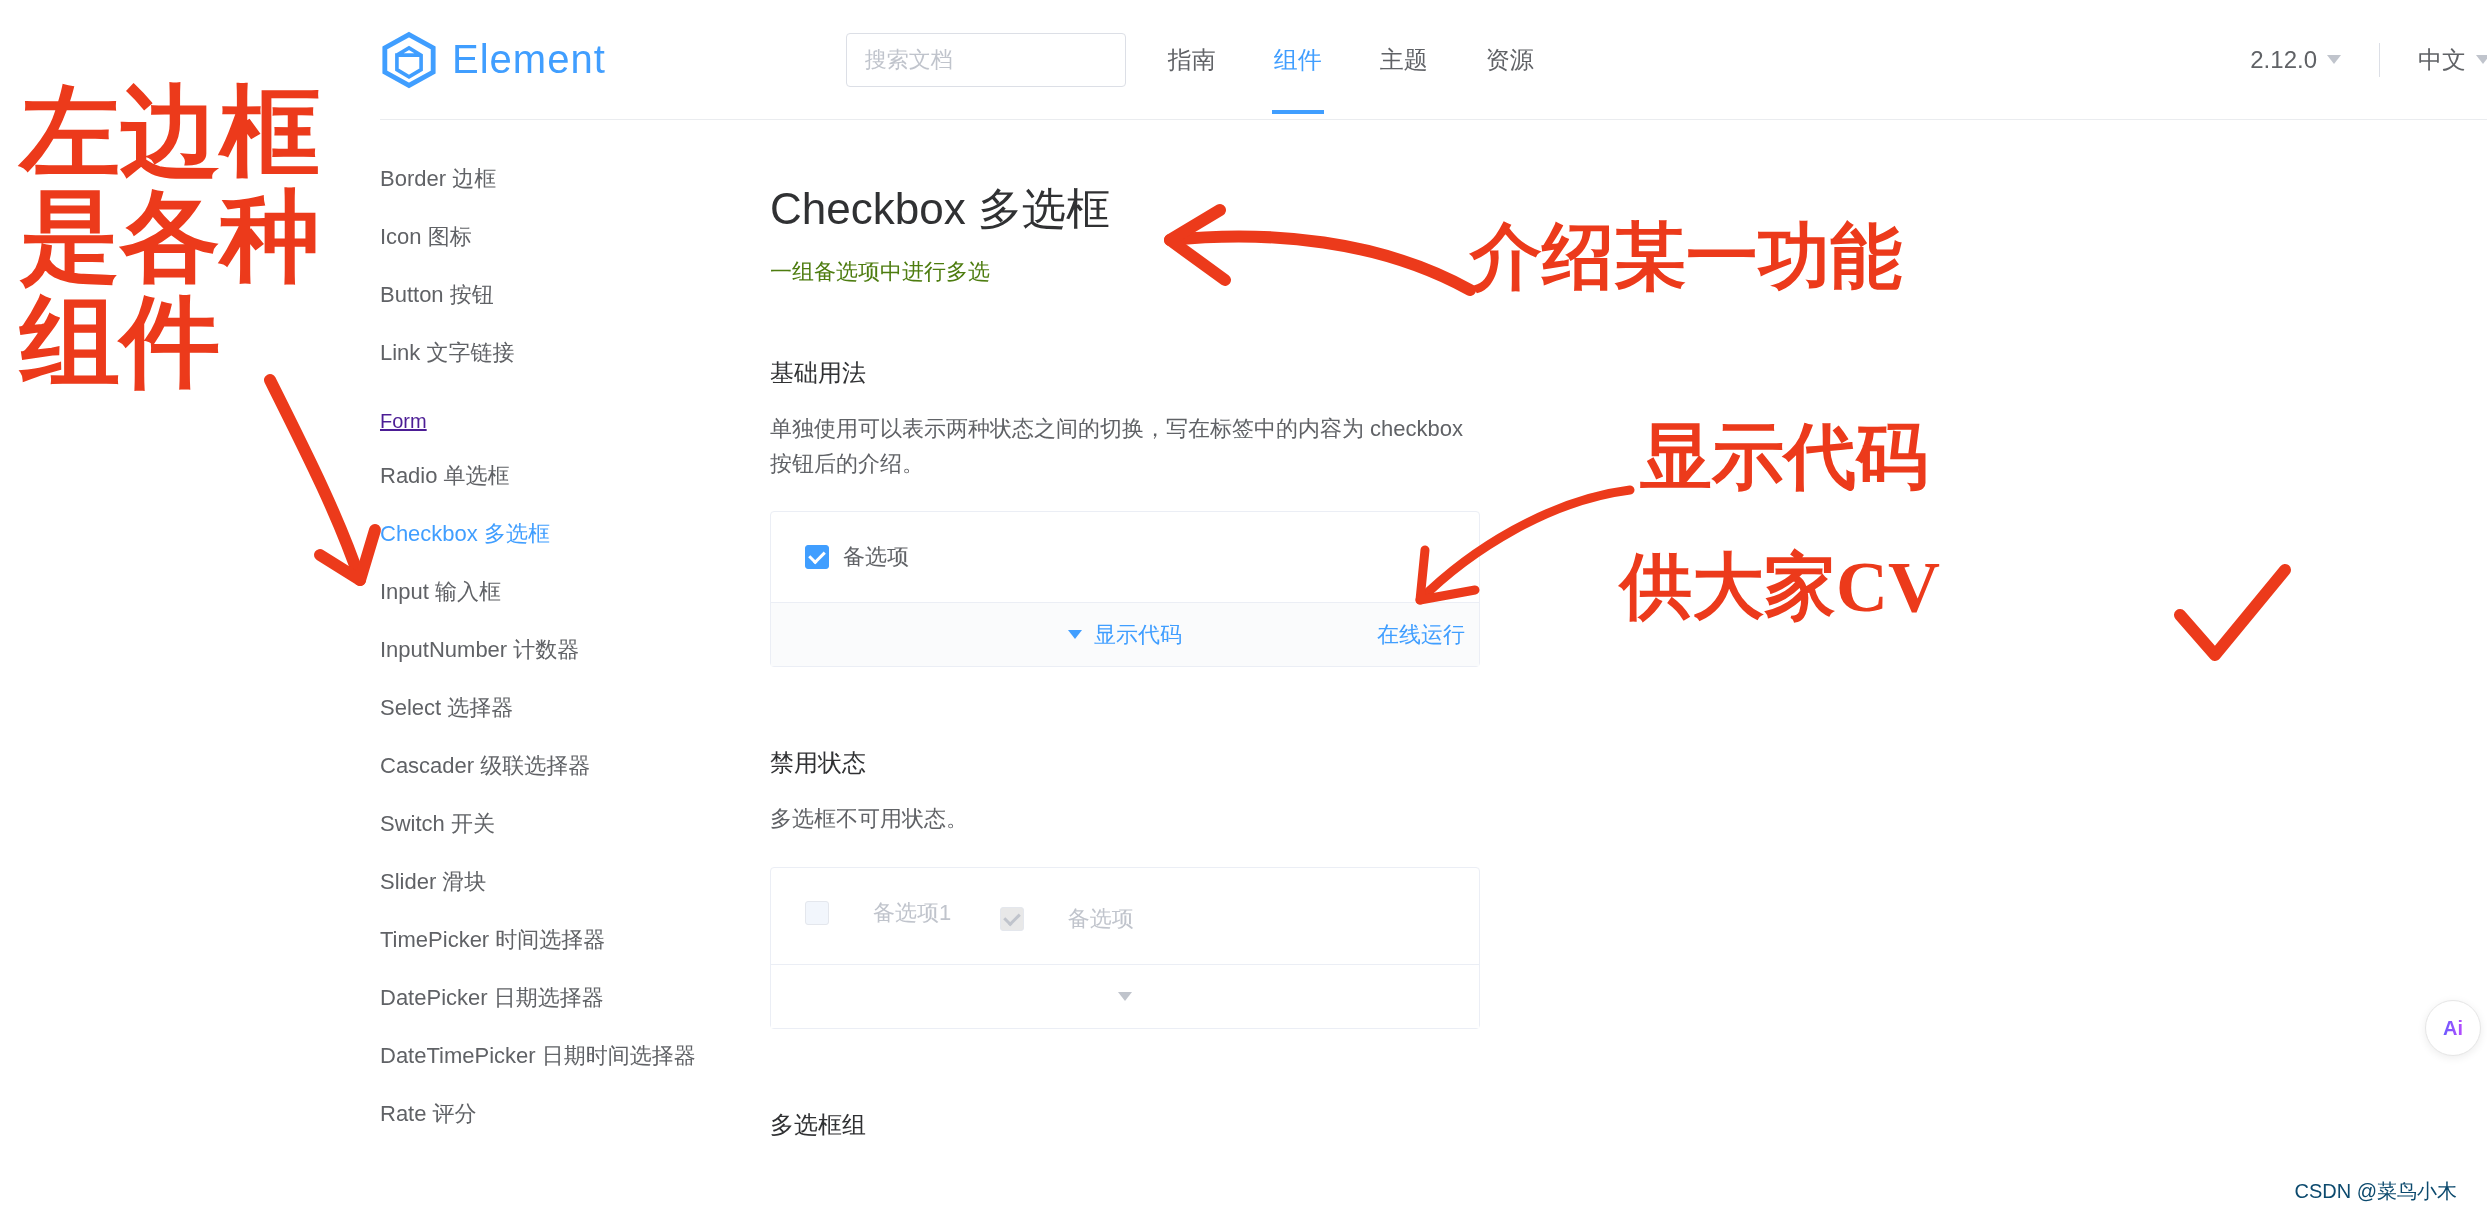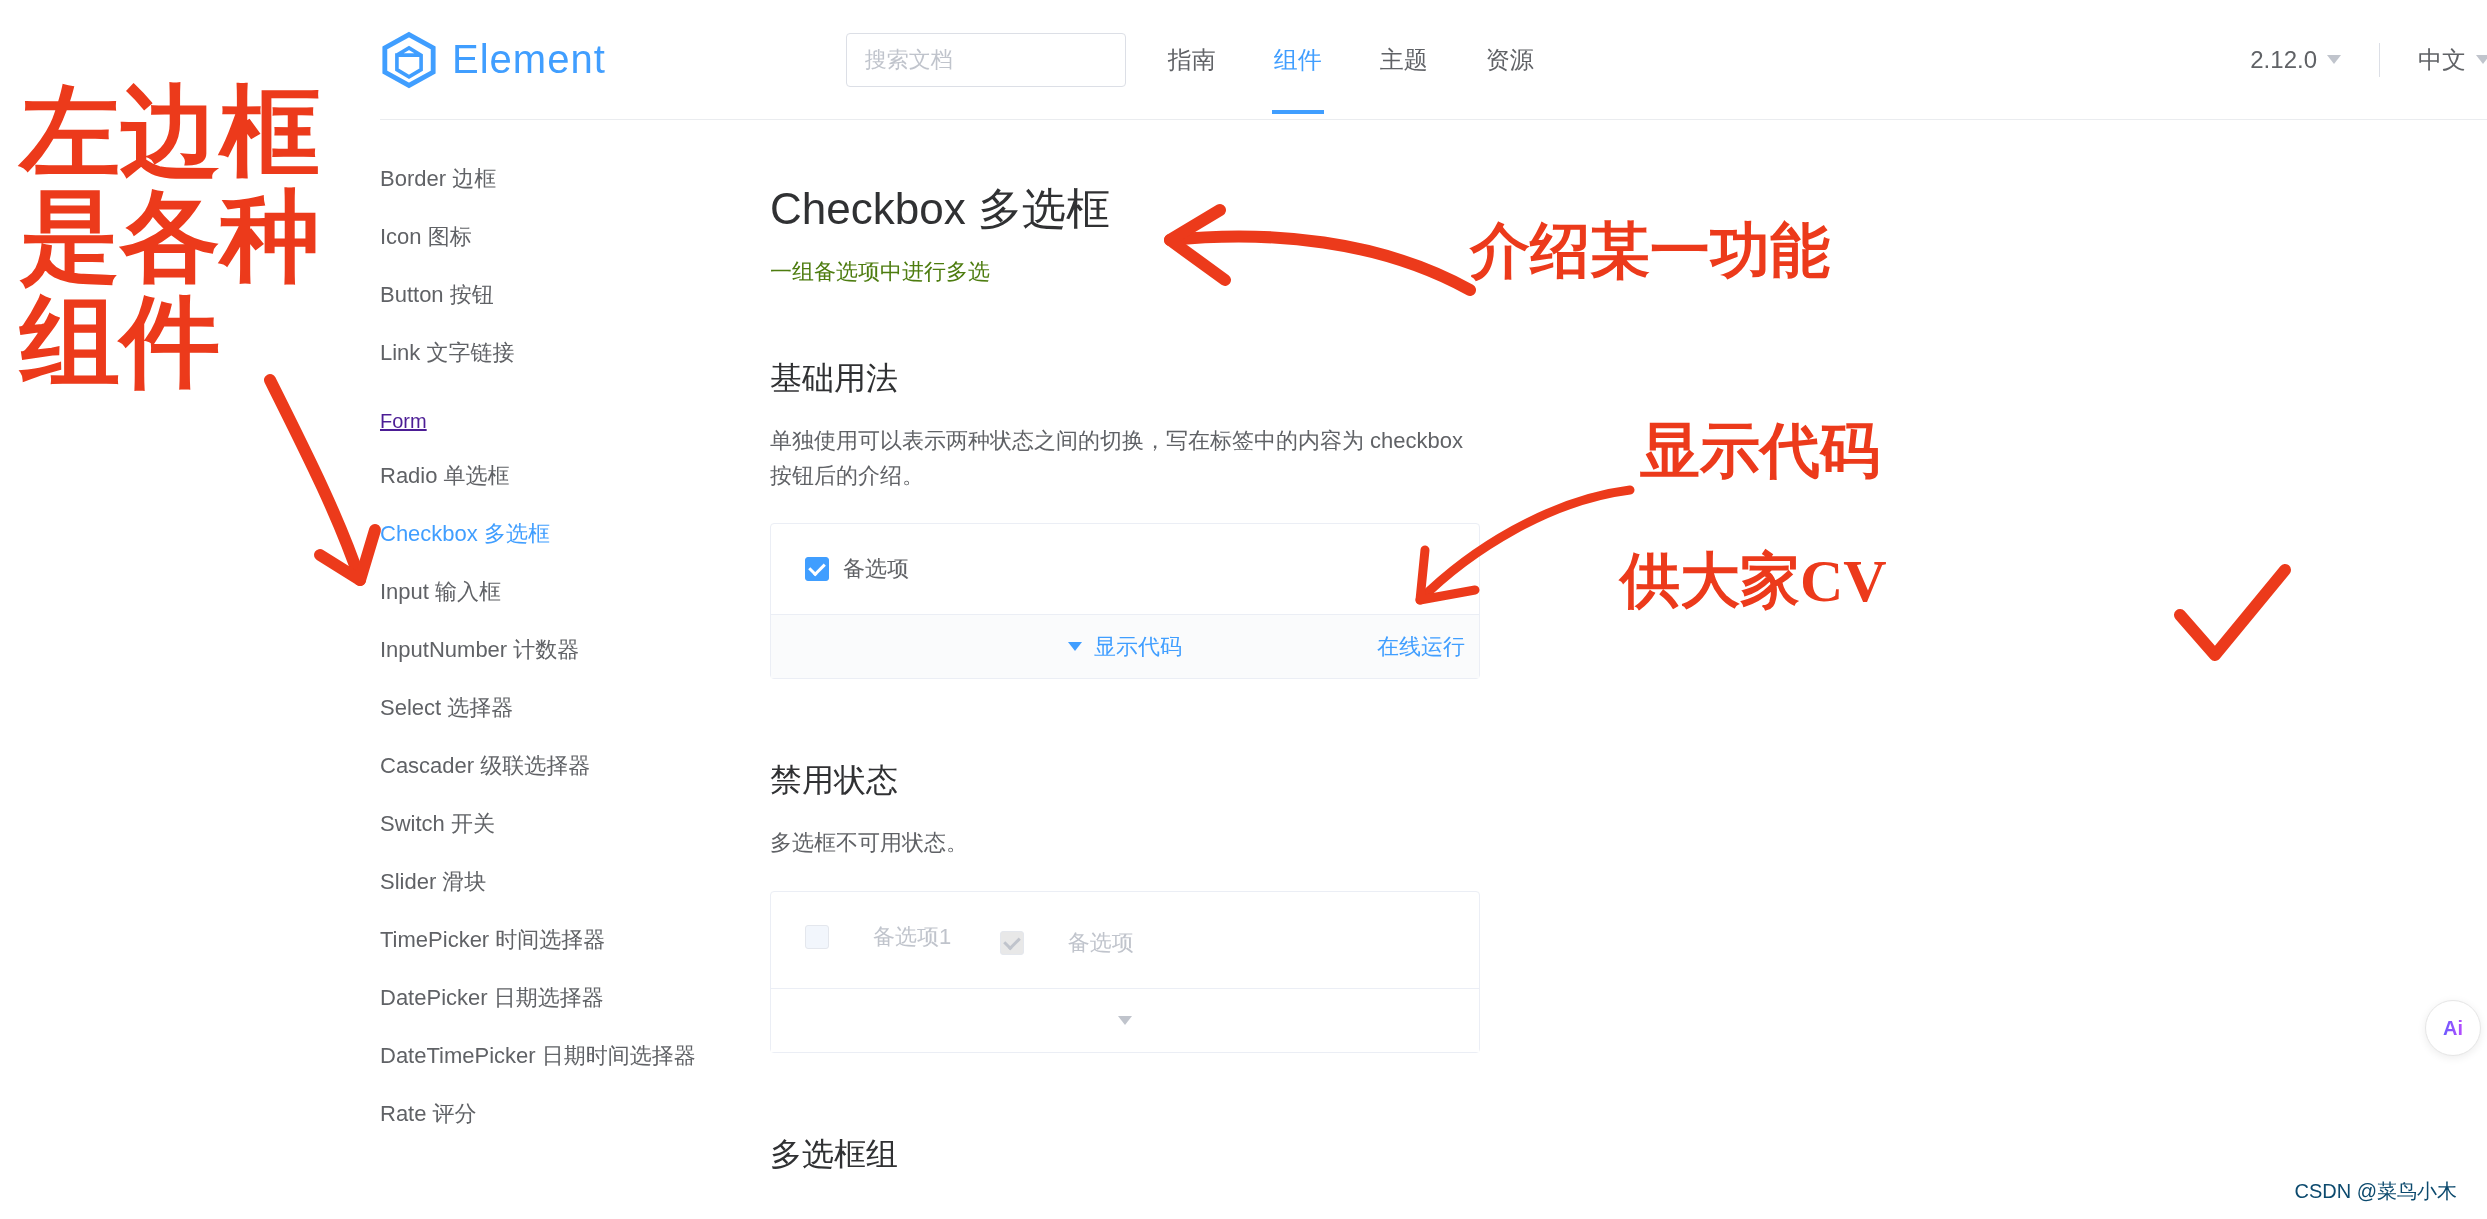--- a/index.html
+++ b/index.html
@@ -42,21 +42,21 @@
   
   .body { display:flex; }
   .sidebar { width: 390px; padding-top:30px; }
   .side-item { display:block; padding:14px 0; font-size:22px; color:#606266; cursor:pointer; }
   .side-item.active { color:#409EFF; }
   .side-group { font-size:20px; color:#4c1d95; padding:28px 0 14px;text-decoration:underline; }
 
   .content { flex:1; padding-top:60px; padding-right:10px; max-width:720px;}
   h1.title { font-size:44px; font-weight:500; color:#303133; margin-bottom:18px;}
   .subtitle { font-size:22px; color:#4d7c0f; margin-bottom:70px;}
-  h2.sec { font-size:32px; font-weight:500; color:#303133; margin-bottom:22px;}
+  h2.sec { font-size:24px; font-weight:500; color:#303133; margin-bottom:22px;}
   .sec-desc { font-size:22px; color:#606266; margin-bottom:30px; line-height:1.6;}
 
   .demo-box { border:1px solid #ebeef5; border-radius:4px; background:#fff; }
   .demo-body { padding:30px 34px; }
   .demo-footer {
     border-top:1px solid #ebeef5; height:64px; display:flex; align-items:center; justify-content:center;
     gap:12px; color:#409EFF; font-size:22px; cursor:pointer; background:#fafbfc; position:relative;
   }
   .demo-footer .caret { border-top-color:#409EFF; }
   .online-run { position:absolute; right:14px; color:#409EFF; font-size:22px; }
@@ -70,21 +70,21 @@
   .cb.checked .box::after { content:""; width:7px; height:12px; border:solid #fff; border-width:0 3px 3px 0; transform:rotate(45deg); margin-top:-3px;}
   .cb.disabled .box { background:#f2f6fc; border-color:#e4e7ed;}
   .cb.disabled { color:#c0c4cc;gap:44px; }
   .cb.disabled.checked .box { background:#e8e8e8; border-color:#e4e7ed;}
   .cb.disabled.checked .box::after { border-color:#c0c4cc;}
 
   .section-gap { height:80px; }
 
   
   .anno { position:absolute; color:#ec3a1b; font-weight:700; font-family:"Kaiti SC","STKaiti","KaiTi","Segoe Script","Comic Sans MS",cursive; line-height:1.05; pointer-events:none; }
-  .anno.big { font-size:60px; }
+  .anno.big { font-size:72px; }
   .anno.huge { font-size:100px; }
   .stroke { stroke:#ec3a1b; stroke-width:12; fill:none; stroke-linecap:round; stroke-linejoin:round; }
   .stroke-thin { stroke:#ec3a1b; stroke-width:9; fill:none; stroke-linecap:round; stroke-linejoin:round;}
 
   
   .watermark { position:absolute; right:30px; bottom:14px; font-size:20px; color:#0c4a6e; }
 
   
   .ai-badge { position:absolute; right:6px; top:1000px; width:56px; height:56px; border-radius:28px; background:#fff; border:1px solid #e6e6e6; box-shadow:0 2px 8px rgba(0,0,0,.08); display:flex; align-items:center; justify-content:center; font-weight:600; font-size:20px;}
   .ai-badge span{ background:linear-gradient(90deg,#6a5cff,#b84bff);-webkit-background-clip:text;background-clip:text;color:transparent;text-align:right;}

